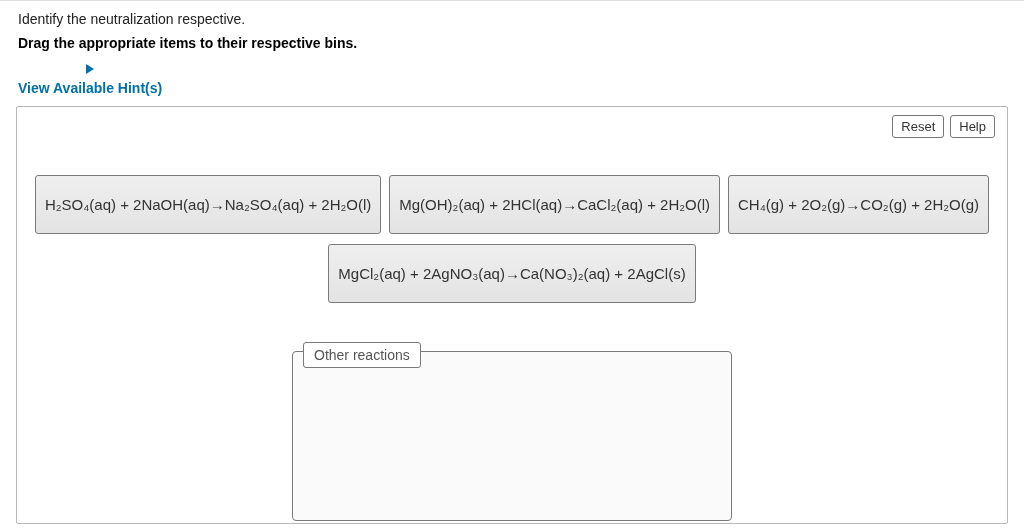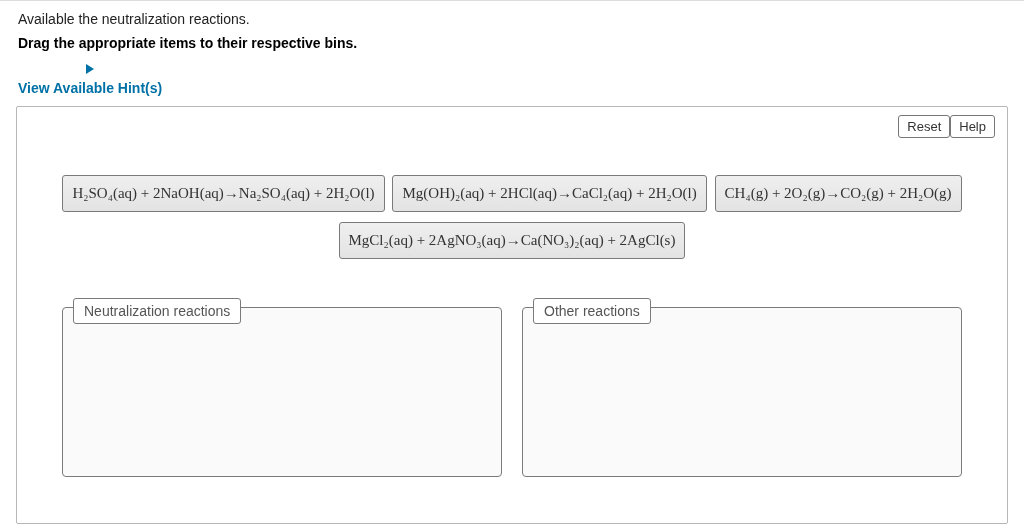--- a/index.html
+++ b/index.html
@@ -19,43 +19,43 @@
     .hints-row { padding: 0 18px 10px; }
     .hints-toggle {
       color: #0071a6; font-weight: bold; cursor: pointer; display: inline-flex; align-items: center; gap: 6px; flex-direction: column;
     }
     .tri-right {
       width: 0; height: 0; border-top: 5px solid transparent; border-bottom: 5px solid transparent; border-left: 8px solid #0071a6;
     }
     .panel {
       margin: 0 16px; border: 1px solid #b7b7b7; border-radius: 2px; padding: 10px 12px 0; height: 418px; position: relative;
     }
-    .panel-controls { position: absolute; top: 8px; right: 12px; display: flex; gap: 0; }
+    .panel-controls { position: absolute; top: 8px; right: 12px; display: flex; gap: 6px; }
     .btn {
       border: 1px solid #777; border-radius: 3px; background: #fff; color: #333; font-size: 13px; padding: 3px 8px; cursor: pointer;
     }
     .items-row { margin-top: 58px; text-align: center; }
     .items-row2 { margin-top: 10px; text-align: center; }
     .tile {
-      display: inline-block; border: 1px solid #7a7a7a; border-radius: 3px; padding: 9px 9px; background: linear-gradient(#efefef,#e3e3e3);
-      font-family: Liberation Serif, serif; font-size: 15px; color: #333; cursor: grab; margin: 0 2px;
+      display: inline-block; border: 1px solid #7a7a7a; border-radius: 3px; padding: 20px 9px; background: linear-gradient(#efefef,#e3e3e3);
+      font-family: Liberation Sans, sans-serif; font-size: 15px; color: #333; cursor: grab; margin: 0 2px;
     }
     .bins { display: flex; gap: 20px; justify-content: center; margin-top: 48px; padding: 0 10px; }
     .bin {
       width: 440px; height: 170px; border: 1px solid #7a7a7a; border-radius: 4px; position: relative; background: #fafafa;
     }
     .bin-label {
       position: absolute; top: -10px; left: 10px; background: #fff; border: 1px solid #7a7a7a; border-radius: 3px; padding: 4px 10px; font-size: 14px; color: #555;
     }
   </style>
 </head>
 <body>
 
 <div class="top-border"></div>
-<div class="intro">Available the neutralization reactions.</div>
+<div class="intro">Identify the neutralization respective.</div>
 <div class="instruction">Drag the appropriate items to their respective bins.</div>
 
 <div class="hints-row">
   <span class="hints-toggle">
     <span class="tri-right"></span>
     <span>View Available Hint(s)</span>
   </span>
 </div>
 
 <div class="panel">
@@ -68,19 +68,16 @@
     <span class="tile">H₂SO₄(aq) + 2NaOH(aq)→Na₂SO₄(aq) + 2H₂O(l)</span>
     <span class="tile">Mg(OH)₂(aq) + 2HCl(aq)→CaCl₂(aq) + 2H₂O(l)</span>
     <span class="tile">CH₄(g) + 2O₂(g)→CO₂(g) + 2H₂O(g)</span>
   </div>
   <div class="items-row2">
     <span class="tile">MgCl₂(aq) + 2AgNO₃(aq)→Ca(NO₃)₂(aq) + 2AgCl(s)</span>
   </div>
 
   <div class="bins">
     <div class="bin">
-      <div class="bin-label">Neutralization reactions</div>
-    </div>
-    <div class="bin">
       <div class="bin-label">Other reactions</div>
     </div>
   </div>
 </div>
 
 </body></html>

